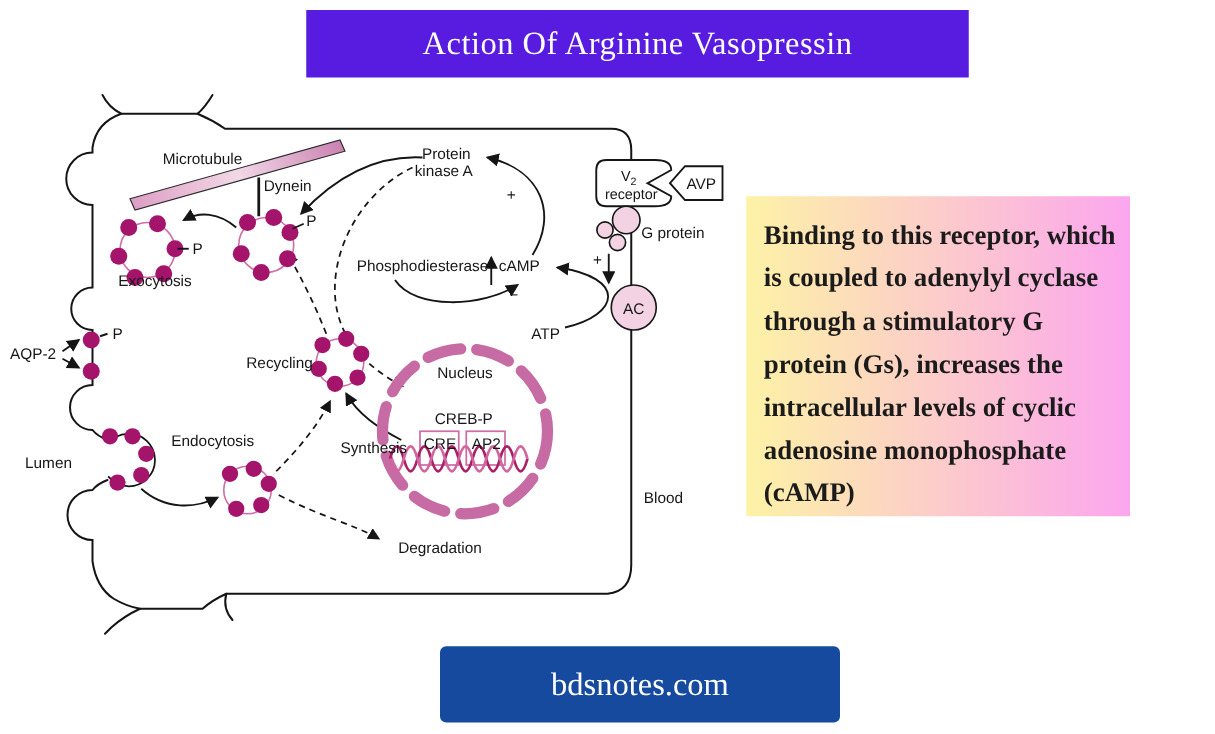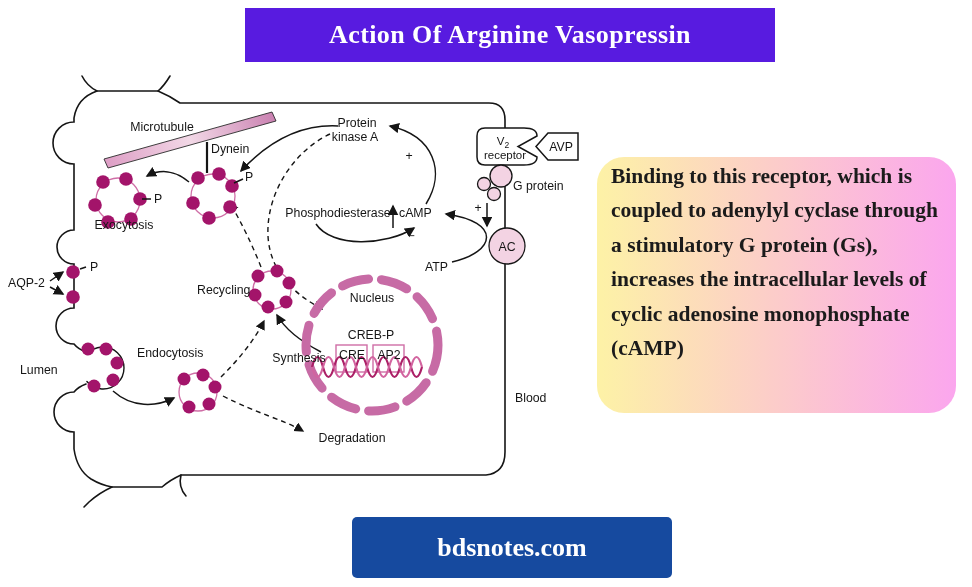--- a/index.html
+++ b/index.html
@@ -1,23 +1,23 @@
 <!DOCTYPE html>
 <html style="--dot: #a3146a; --ring: #cf6ea6; --nuc: #c76ba5; --org: #f3d3e3; --hx1: #ab1f66; --hx2: #d2649f;"><head>
 <meta charset="utf-8">
 <style>
   html,body{margin:0;padding:0;background:#ffffff;}
   .stage{position:relative;width:972px;height:587px;background:#fff;overflow:hidden;
          font-family:"Liberation Sans",sans-serif;}
   .banner{position:absolute;display:flex;align-items:center;justify-content:center;
-          font-family:"Liberation Serif",serif;font-weight:700;text-align:center;}
+          font-family:"Liberation Serif",serif;font-weight:400;text-align:center;}
   .title-banner{left:245px;top:8px;width:530px;height:54px;font-size:26px;letter-spacing:.4px;}
   .footer-banner{left:352px;top:517px;width:320px;height:61px;font-size:26px;border-radius:5px;cursor:pointer;}
-  .infobox{position:absolute;left:597px;top:157px;width:359px;height:256px;box-sizing:border-box;
-           padding:2px 8px 0 14px;border-radius:27px;}
+  .infobox{position:absolute;left:597px;top:157px;width:307px;height:256px;box-sizing:border-box;
+           padding:14px 8px 0 14px;}
   .infobox p{margin:0;font-family:"Liberation Serif",serif;font-weight:700;font-size:21.5px;
              line-height:1.6;color:#1b1b1b;}
   svg{position:absolute;left:0;top:60px;}
   .lbl{font-family:"Liberation Sans",sans-serif;font-size:12.3px;fill:#161616;}
   .sm{font-size:11.5px;}
   .mem{stroke:#151515;stroke-width:1.6;fill:none;stroke-linecap:round;}
   .sol{stroke:#151515;stroke-width:1.5;fill:none;}
   .dsh{stroke:#151515;stroke-width:1.4;fill:none;stroke-dasharray:5 4;}
   .nuc{stroke:var(--nuc,#c76ba5);stroke-width:9;fill:none;stroke-dasharray:27 13;stroke-linecap:round;}
   .dot{fill:var(--dot,#a3146a);}

